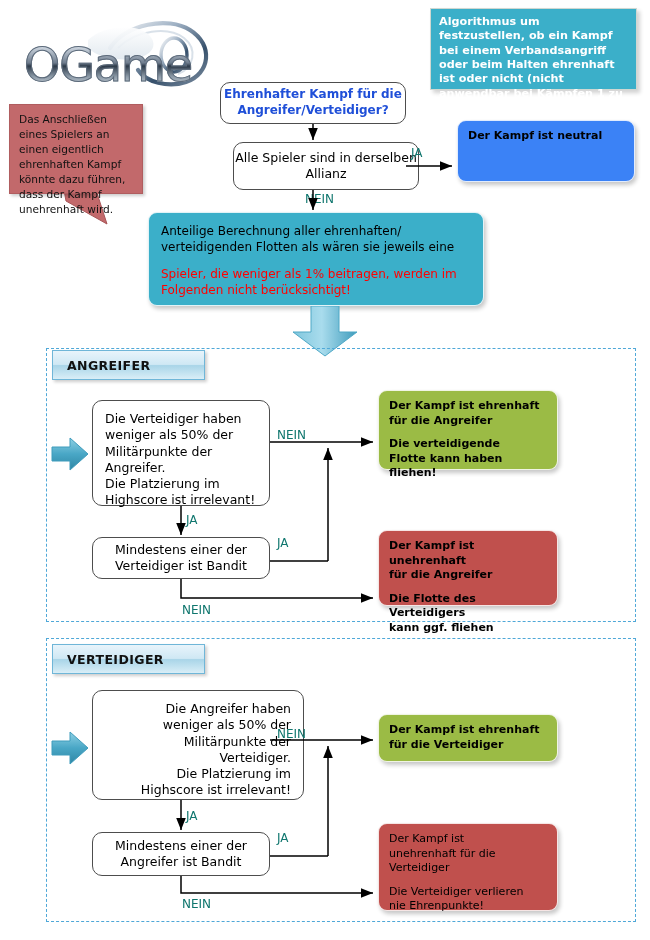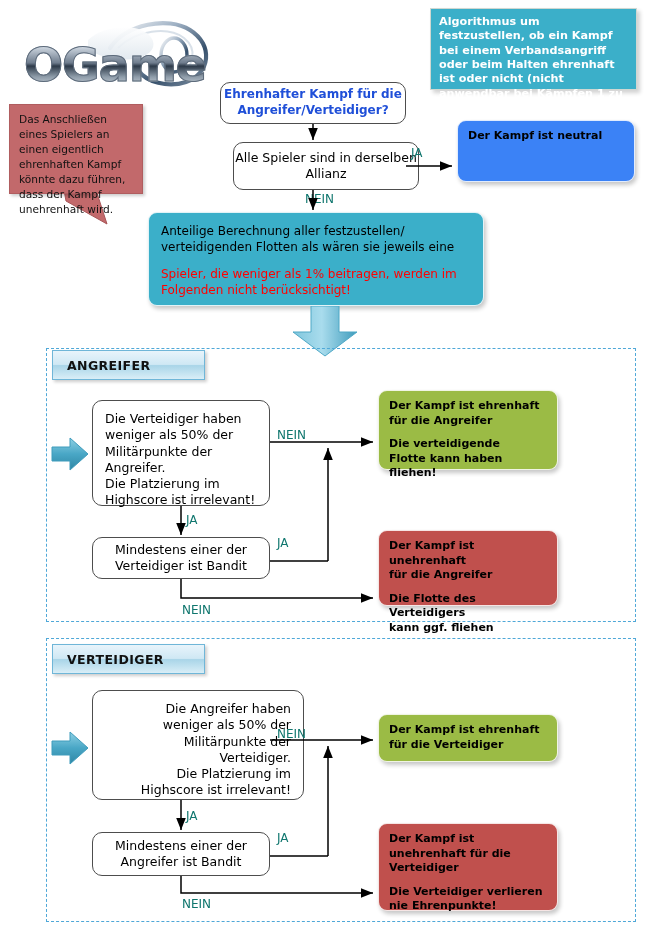--- a/index.html
+++ b/index.html
@@ -4,21 +4,21 @@
 <style>
   html,body{margin:0;padding:0;background:#ffffff;}
   body{width:650px;height:940px;position:relative;overflow:hidden;
        font-family:"DejaVu Sans","Liberation Sans",sans-serif;}
   #stage{position:absolute;left:0;top:0;width:650px;height:940px;}
 
   .abs{position:absolute;box-sizing:border-box;}
 
   
   #logo{left:18px;top:18px;width:215px;height:72px;}
-  #logo-text{position:absolute;left:6px;top:20px;font-size:46px;font-weight:bold;
+  #logo-text{position:absolute;left:6px;top:20px;font-size:46px;font-weight:normal;
     letter-spacing:-1px;font-family:"DejaVu Sans","Liberation Sans",sans-serif;
     background:linear-gradient(180deg,#fdfdfe 0%,#c9d2dc 18%,#6f7d8e 46%,#2d3a49 52%,#8f9daa 72%,#e9eef3 100%);
     -webkit-background-clip:text;background-clip:text;color:transparent;
     -webkit-text-stroke:1px #5d6b7b;}
 
   
   .rbox{border-radius:9px;box-shadow:2px 3px 4px rgba(0,0,0,.22);
         border:1px solid rgba(255,255,255,.85);}
   .rbox .ln{display:block;}
 
@@ -96,21 +96,21 @@
   <div class="lbl" style="left:305px;top:192px;">NEIN</div>
 
   <div class="abs rbox" style="left:457px;top:120px;width:178px;height:62px;background:#3b82f6;
         color:#000;font-weight:bold;font-size:11px;line-height:1.32;padding:8px 10px;">
     <span class="ln">Der Kampf ist neutral</span>
     <span class="ln" style="height:9px;"></span>
   </div>
 
   <div class="abs rbox" style="left:148px;top:212px;width:336px;height:94px;background:#3BAFC9;
         font-size:12px;line-height:1.34;padding:10px 12px;color:#000;">
-    <span class="ln">Anteilige Berechnung aller festzustellen/</span>
+    <span class="ln">Anteilige Berechnung aller ehrenhaften/</span>
     <span class="ln">verteidigenden Flotten als wären sie jeweils eine</span>
     <span class="ln" style="height:11px;"></span>
     <span class="ln" style="color:#FF0000;">Spieler, die weniger als 1% beitragen, werden im</span>
     <span class="ln" style="color:#FF0000;">Folgenden nicht berücksichtigt!</span>
   </div>
 
   <svg class="abs" style="left:285px;top:306px;width:80px;height:52px;">
     <defs>
       <linearGradient id="dag" x1="0" y1="0" x2="1" y2="0">
         <stop offset="0" stop-color="#7fc6dd"></stop>
@@ -200,21 +200,21 @@
   <div class="lbl" style="left:277px;top:831px;">JA</div>
   <div class="lbl" style="left:182px;top:897px;">NEIN</div>
 
   <div class="abs rbox" style="left:378px;top:714px;width:180px;height:48px;background:#9BBB45;
         color:#000;font-weight:bold;font-size:11px;line-height:1.32;padding:8px 10px;">
     <span class="ln">Der Kampf ist ehrenhaft</span>
     <span class="ln">für die Verteidiger</span>
   </div>
 
   <div class="abs rbox" style="left:378px;top:823px;width:180px;height:88px;background:#C0504D;
-        color:#000;font-weight:bold;font-size:11px;line-height:1.32;padding:8px 10px;">
+        color:#000;font-weight:normal;font-size:11px;line-height:1.32;padding:8px 10px;">
     <span class="ln">Der Kampf ist</span>
     <span class="ln">unehrenhaft für die</span>
     <span class="ln">Verteidiger</span>
     <span class="ln" style="height:9px;"></span>
     <span class="ln">Die Verteidiger verlieren</span>
     <span class="ln">nie Ehrenpunkte!</span>
   </div>
 
   <svg id="wires">
     <defs>

